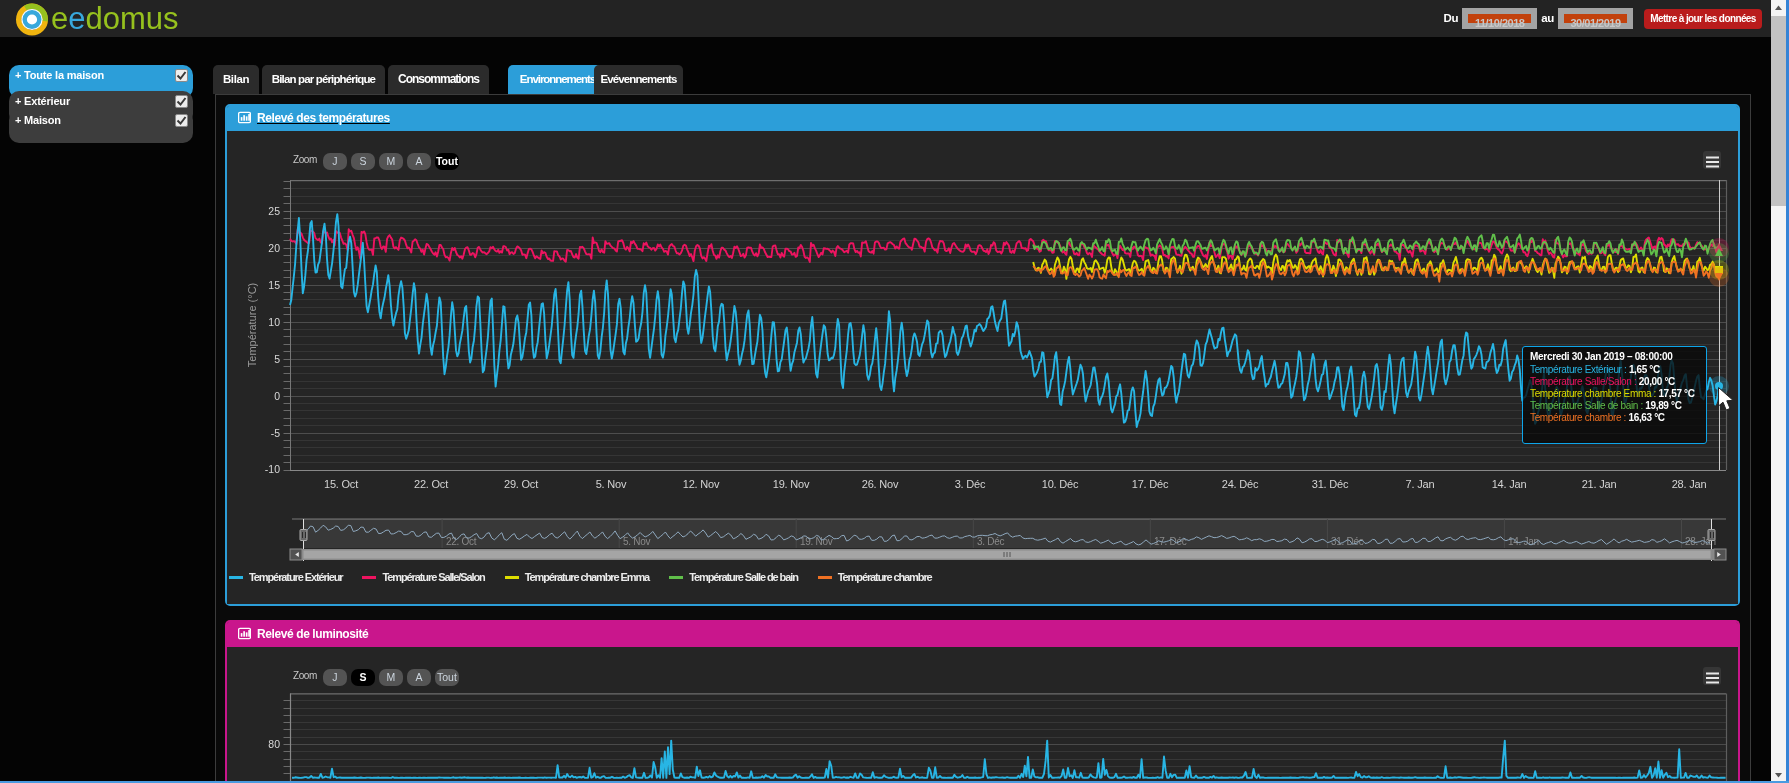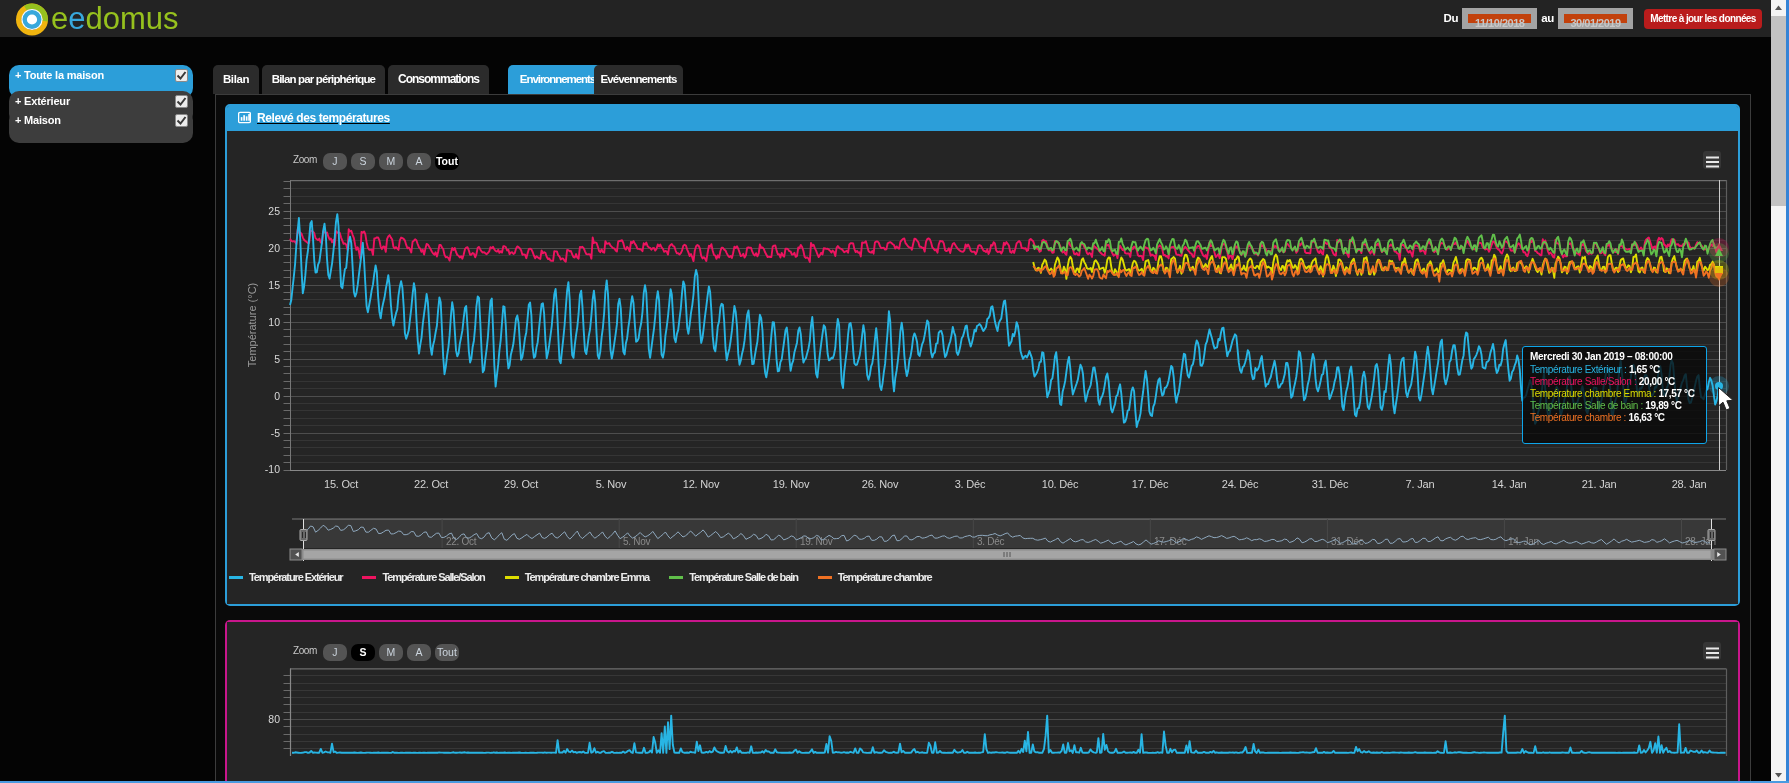--- a/index.html
+++ b/index.html
@@ -187,20 +187,27 @@
 <div><span style="color:#dddd00">Température chambre Emma : </span><b>17,57 °C</b></div>
 <div><span style="color:#60bf4a">Température Salle de bain : </span><b>19,89 °C</b></div>
 <div><span style="color:#ef7123">Température chambre : </span><b>16,63 °C</b></div>
 </div>
     <svg class="cursor" width="19" height="27" viewBox="0 0 19 27">
         <path d="M1.5,1.5 L1.5,20 L6,16.2 L9.2,24 L13,22.4 L9.8,14.8 L16,14.3 Z" fill="#fff" stroke="#222" stroke-width="1"></path>
       </svg>
   </div>
 </div>
 <div class="panel" id="panel2">
+  <div class="phead"><svg width="13" height="13" viewBox="0 0 17 15" style="vertical-align:-2px;margin-right:6px">
+        <rect x="0.75" y="0.75" width="15.5" height="13.5" rx="2" fill="none" stroke="#fff" stroke-width="1.8"></rect>
+        <rect x="3.6" y="7" width="2.2" height="4.7" fill="#fff"></rect>
+        <rect x="6.9" y="4.5" width="2.2" height="7.2" fill="#fff"></rect>
+        <rect x="10.2" y="6" width="2.2" height="5.7" fill="#fff"></rect>
+        <rect x="13.4" y="3" width="2.2" height="8.7" fill="#fff"></rect>
+      </svg>Relevé de luminosité</div>
   <div class="chartwrap" style="height:134px">
     <svg width="1511" height="134" viewBox="0 0 1511 134" style="position:absolute;left:0;top:0">
 <rect x="0" y="0" width="1511" height="134" fill="#252525"></rect>
 <path d="M63.0,53.5 H1499.0 M63.0,61.5 H1499.0 M63.0,68.5 H1499.0 M63.0,75.5 H1499.0 M63.0,82.5 H1499.0 M63.0,90.5 H1499.0 M63.0,97.5 H1499.0 M63.0,104.5 H1499.0 M63.0,112.5 H1499.0 M63.0,119.5 H1499.0 M63.0,126.5 H1499.0" stroke="#373737" stroke-width="1" fill="none"></path>
 <path d="M63.0,97.5 H1499.0" stroke="#4a4a4a" stroke-width="1"></path>
 <path d="M63.0,46.9 H1499.0" stroke="#6e6e6e" stroke-width="1.2"></path>
 <path d="M63.5,46.5 V134" stroke="#888888" stroke-width="1.2"></path>
 <path d="M1499.5,46.5 V134" stroke="#5e5e5e" stroke-width="1.2"></path>
 <path d="M56.5,53.5 H63 M56.5,61.5 H63 M56.5,68.5 H63 M56.5,75.5 H63 M56.5,82.5 H63 M56.5,90.5 H63 M56.5,97.5 H63 M56.5,104.5 H63 M56.5,112.5 H63 M56.5,119.5 H63 M56.5,126.5 H63" stroke="#6a6a6a" stroke-width="1" fill="none"></path>
 <text x="53" y="101" fill="#d8d8d8" font-size="10.5" text-anchor="end" font-family="Liberation Sans, sans-serif">80</text>

